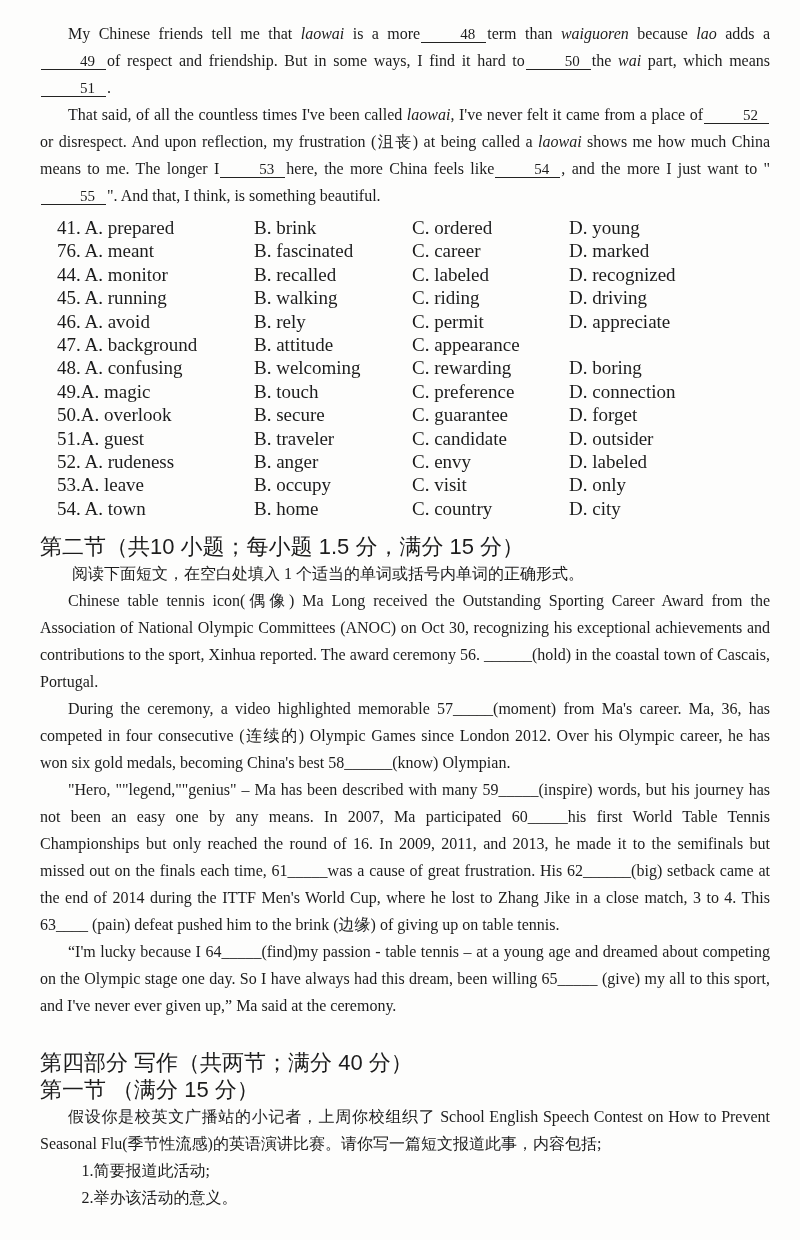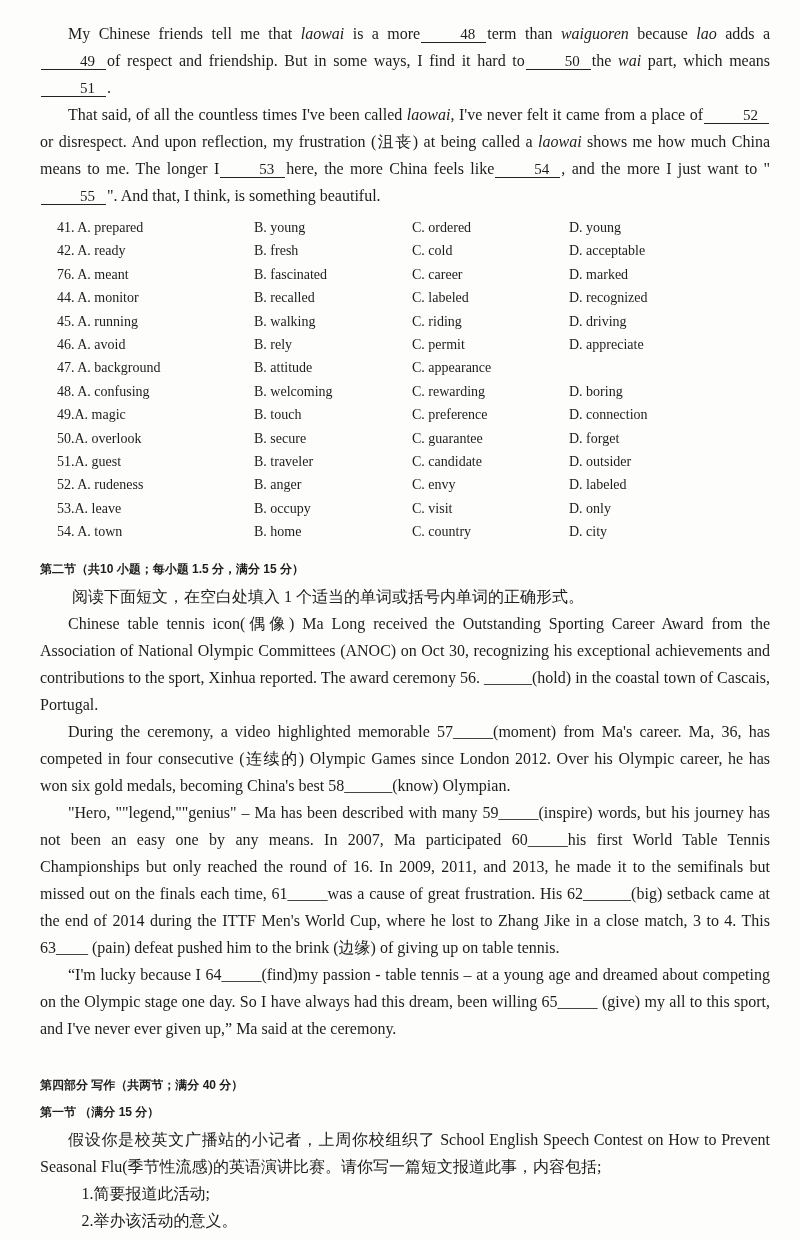--- a/index.html
+++ b/index.html
@@ -12,52 +12,46 @@
   p{margin:0;text-align:justify;}
   .para{text-indent:1.75em;}
   i{font-style:italic;}
   .blank{
     display:inline-block;padding:0 11px;margin:0 1px;
     border-bottom:1.4px solid #222;line-height:16px;font-size:15px;
   }
   .qtable{margin:7px 0 13px 17px;}
   .qrow{
     display:grid;grid-template-columns:197px 158px 157px 1fr;
-    height:23.4px;align-items:center;font-size:14px;line-height:23.4px;
+    height:23.4px;align-items:center;font-size:19px;line-height:23.4px;
   }
   .qcell{white-space:nowrap;overflow:hidden;}
-  .hd{font-weight:bold;text-indent:0;font-size:12px;
+  .hd{font-weight:normal;text-indent:0;font-size:22px;
       font-family:"Liberation Sans","DejaVu Sans",sans-serif;}
   .sec2{margin-top:4px;}
   .instr{text-indent:2em;}
   .writing{margin-top:30px;}
   .point{text-indent:2.6em;}
 </style>
 </head>
 <body>
 
 <div class="page">
 
   <section>
     <p class="para">My Chinese friends tell me that <i>laowai</i> is a more<span class="blank">48</span>term than <i>waiguoren</i> because <i>lao</i> adds a<span class="blank">49</span>of respect and friendship. But in some ways, I find it hard to<span class="blank">50</span>the <i>wai</i> part, which means<span class="blank">51</span>.</p>
     <p class="para">That said, of all the countless times I've been called <i>laowai</i>, I've never felt it came from a place of<span class="blank">52</span>or disrespect. And upon reflection, my frustration (沮丧) at being called a <i>laowai</i> shows me how much China means to me. The longer I<span class="blank">53</span>here, the more China feels like<span class="blank">54</span>, and the more I just want to "<span class="blank">55</span>". And that, I think, is something beautiful.</p>
   </section>
 
   <div class="qtable">
       <div class="qrow">
         <span class="qcell">41. A. prepared</span>
-        <span class="qcell">B. young</span>
+        <span class="qcell">B. brink</span>
         <span class="qcell">C. ordered</span>
         <span class="qcell">D. young</span>
-      </div>
-      <div class="qrow">
-        <span class="qcell">42. A. ready</span>
-        <span class="qcell">B. fresh</span>
-        <span class="qcell">C. cold</span>
-        <span class="qcell">D. acceptable</span>
       </div>
       <div class="qrow">
         <span class="qcell">76. A. meant</span>
         <span class="qcell">B. fascinated</span>
         <span class="qcell">C. career</span>
         <span class="qcell">D. marked</span>
       </div>
       <div class="qrow">
         <span class="qcell">44. A. monitor</span>
         <span class="qcell">B. recalled</span>

